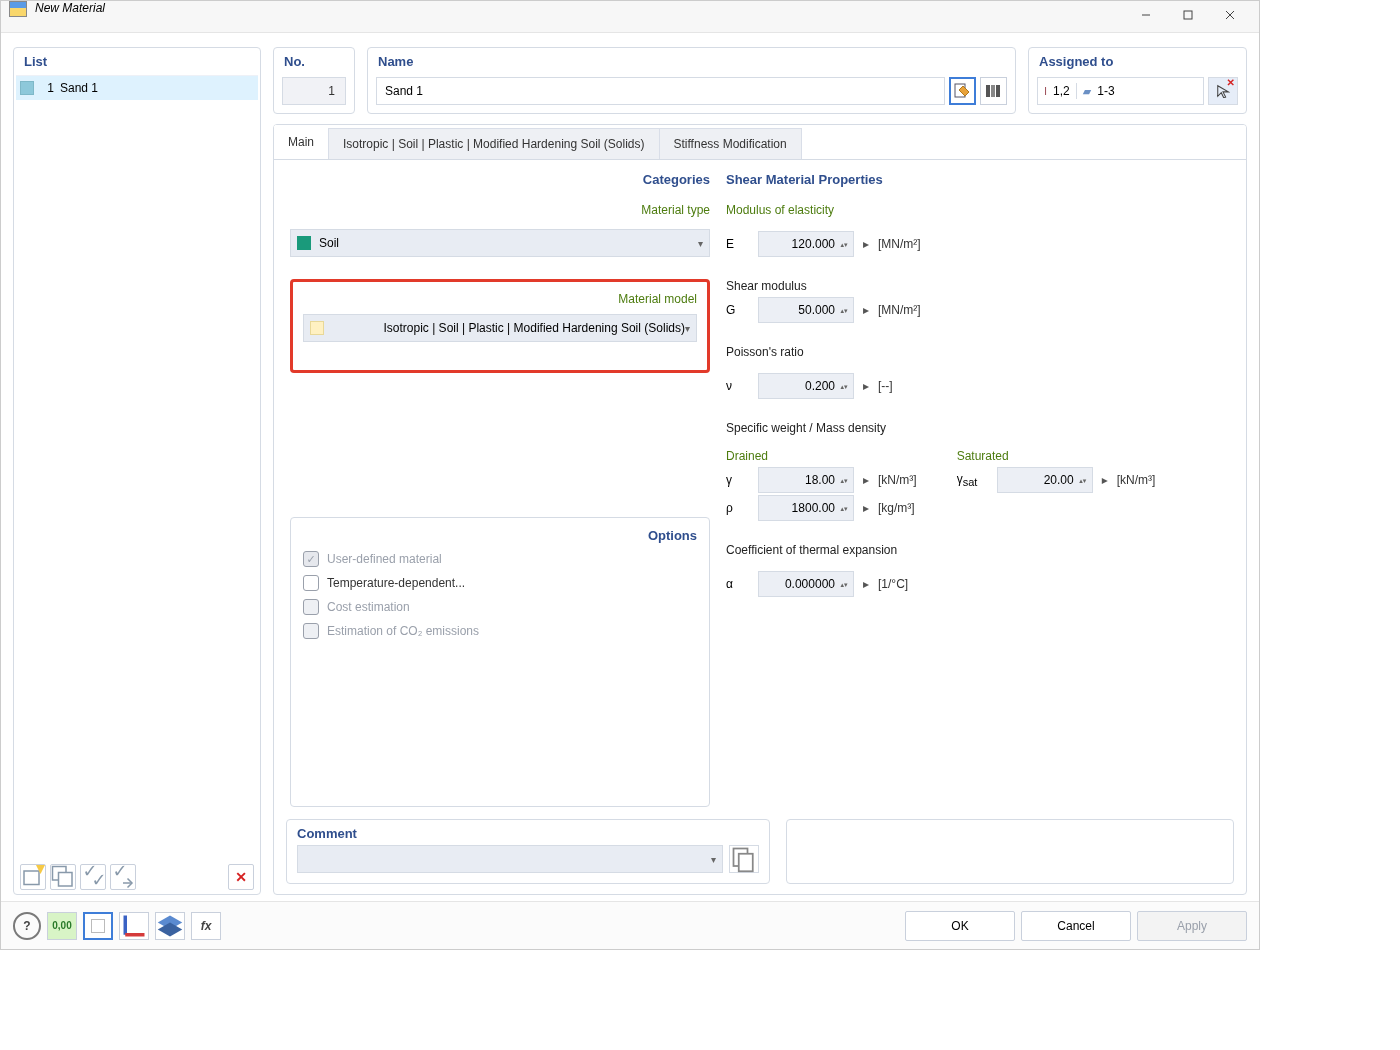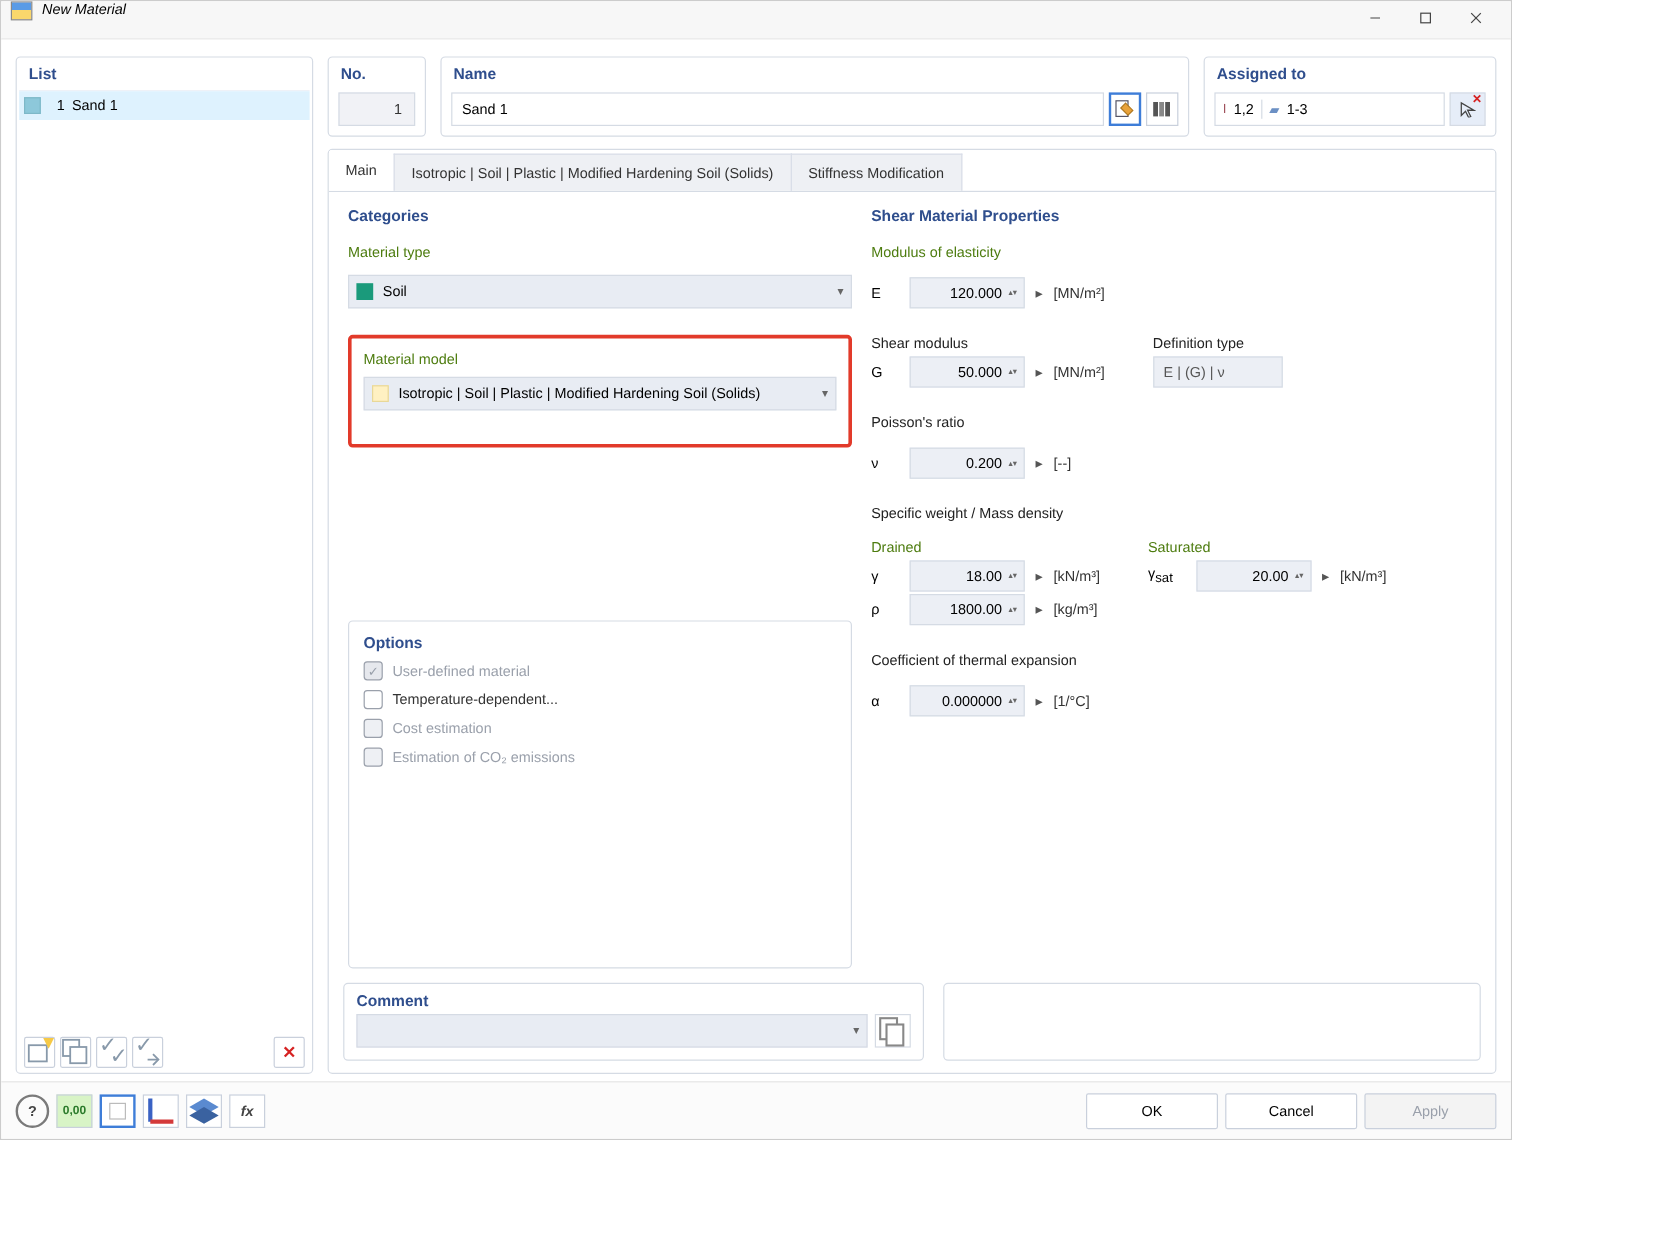--- a/index.html
+++ b/index.html
@@ -24,21 +24,21 @@
   .list-num { width:14px; text-align:right; }
   .list-toolbar { height: 34px; display:flex; align-items:center; gap:4px; padding: 0 6px; }
   .tbtn { width:26px; height:26px; border:1px solid #c9d0dc; background:#fff; display:flex; align-items:center; justify-content:center; border-radius:2px; }
   .tbtn.red-x::after { content:"✕"; color:#d62222; font-weight:bold; font-size:14px; }
 
   .main-col { flex:1; display:flex; flex-direction:column; gap:10px; }
 
   .top-row { display:flex; gap:12px; }
   .no-panel { width:82px; }
   .name-panel { flex:1; }
-  .assigned-panel { width:244px; }
+  .assigned-panel { width:219px; }
 
   .field-box { margin: 4px 8px 8px 8px; display:flex; align-items:center; }
   .num-input { width:100%; height:28px; text-align:right; padding-right:10px; border:1px solid #d5dbe4; background:#f1f2f6; color:#333; }
   .text-input { width:100%; height:28px; padding:0 8px; border:1px solid #d5dbe4; background:#fff; }
   .name-wrap { margin:4px 8px 8px 8px; display:flex; gap:4px; }
   .icon-btn { width:30px; height:28px; border:1px solid #c9d0dc; display:flex; align-items:center; justify-content:center; background:#fff; }
   .icon-btn.active { border:2px solid #3e7dd8; }
   .book-icon svg, .icon-btn svg { width:16px; height:16px; }
 
   .assigned-inner { margin:4px 8px 8px 8px; display:flex; gap:4px; align-items:center; }
@@ -50,21 +50,21 @@
 
   .tabs-area { flex:1; border:1px solid #d5dbe4; border-radius:4px; display:flex; flex-direction:column; overflow:hidden; }
   .tabs { display:flex; border-bottom:1px solid #d5dbe4; background:#fff; }
   .tab { padding:8px 14px; color:#333; border-right:1px solid transparent; }
   .tab.active { background:#fff; border-top:2px solid #fff; font-weight:400; }
   .tab.inactive { background:#eef0f4; border:1px solid #d9dee8; border-bottom:none; margin-top:3px; }
   .tab:not(:first-child).inactive { margin-left:-1px; }
 
   .tab-body { flex:1; display:flex; gap:16px; padding:12px 16px 6px 16px; }
   .col { display:flex; flex-direction:column; gap:10px; }
-  .col-left { width:420px; }
+  .col-left { width:420px;text-align:right; }
   .col-right { flex:1; }
 
   .section-title { color:#2f4e8d; font-weight:600; font-size:13px; margin-bottom:4px; }
   .label { color:#4d7c0f; padding: 2px 0; }
   .dropdown { height:28px; border:1px solid #d5dbe4; background:#e8ecf3; display:flex; align-items:center; padding:0 6px; justify-content:space-between; }
   .dropdown .dcolor { width:14px; height:14px; background:#1a9a7b; margin-right:8px; }
   .dropdown .dtext { flex:1; }
   .chev { color:#666; font-size:10px; }
   .material-model-box { border:3px solid #e23a2a; border-radius:4px; padding:8px 10px 28px 10px; margin-top:12px; }
   .mm-drop { height:28px; border:1px solid #d5dbe4; background:#e8ecf3; display:flex; align-items:center; padding:0 6px; margin-top:6px; }
@@ -291,26 +291,20 @@
               <div class="label subhead">Shear modulus</div>
               <div class="prop-row">
                 <span class="sym">G</span>
                 <div class="spin">
                     <span>50.000</span>
                     <div class="stepper">▴▾</div>
                   </div>
                 <span class="go">▸</span>
                 <span class="unit">[MN/m²]</span>
               </div>
-            </div>
-            <div>
-              <div class="label subhead">Definition type</div>
-              <div class="prop-row">
-                  <div class="deftype">E | (G) | ν</div>
-                </div>
             </div>
           </div>
 
           <div class="label subhead">Poisson's ratio</div>
           <div class="prop-row">
             <span class="sym">ν</span>
             <div class="spin">
                 <span>0.200</span>
                 <div class="stepper">▴▾</div>
               </div>

